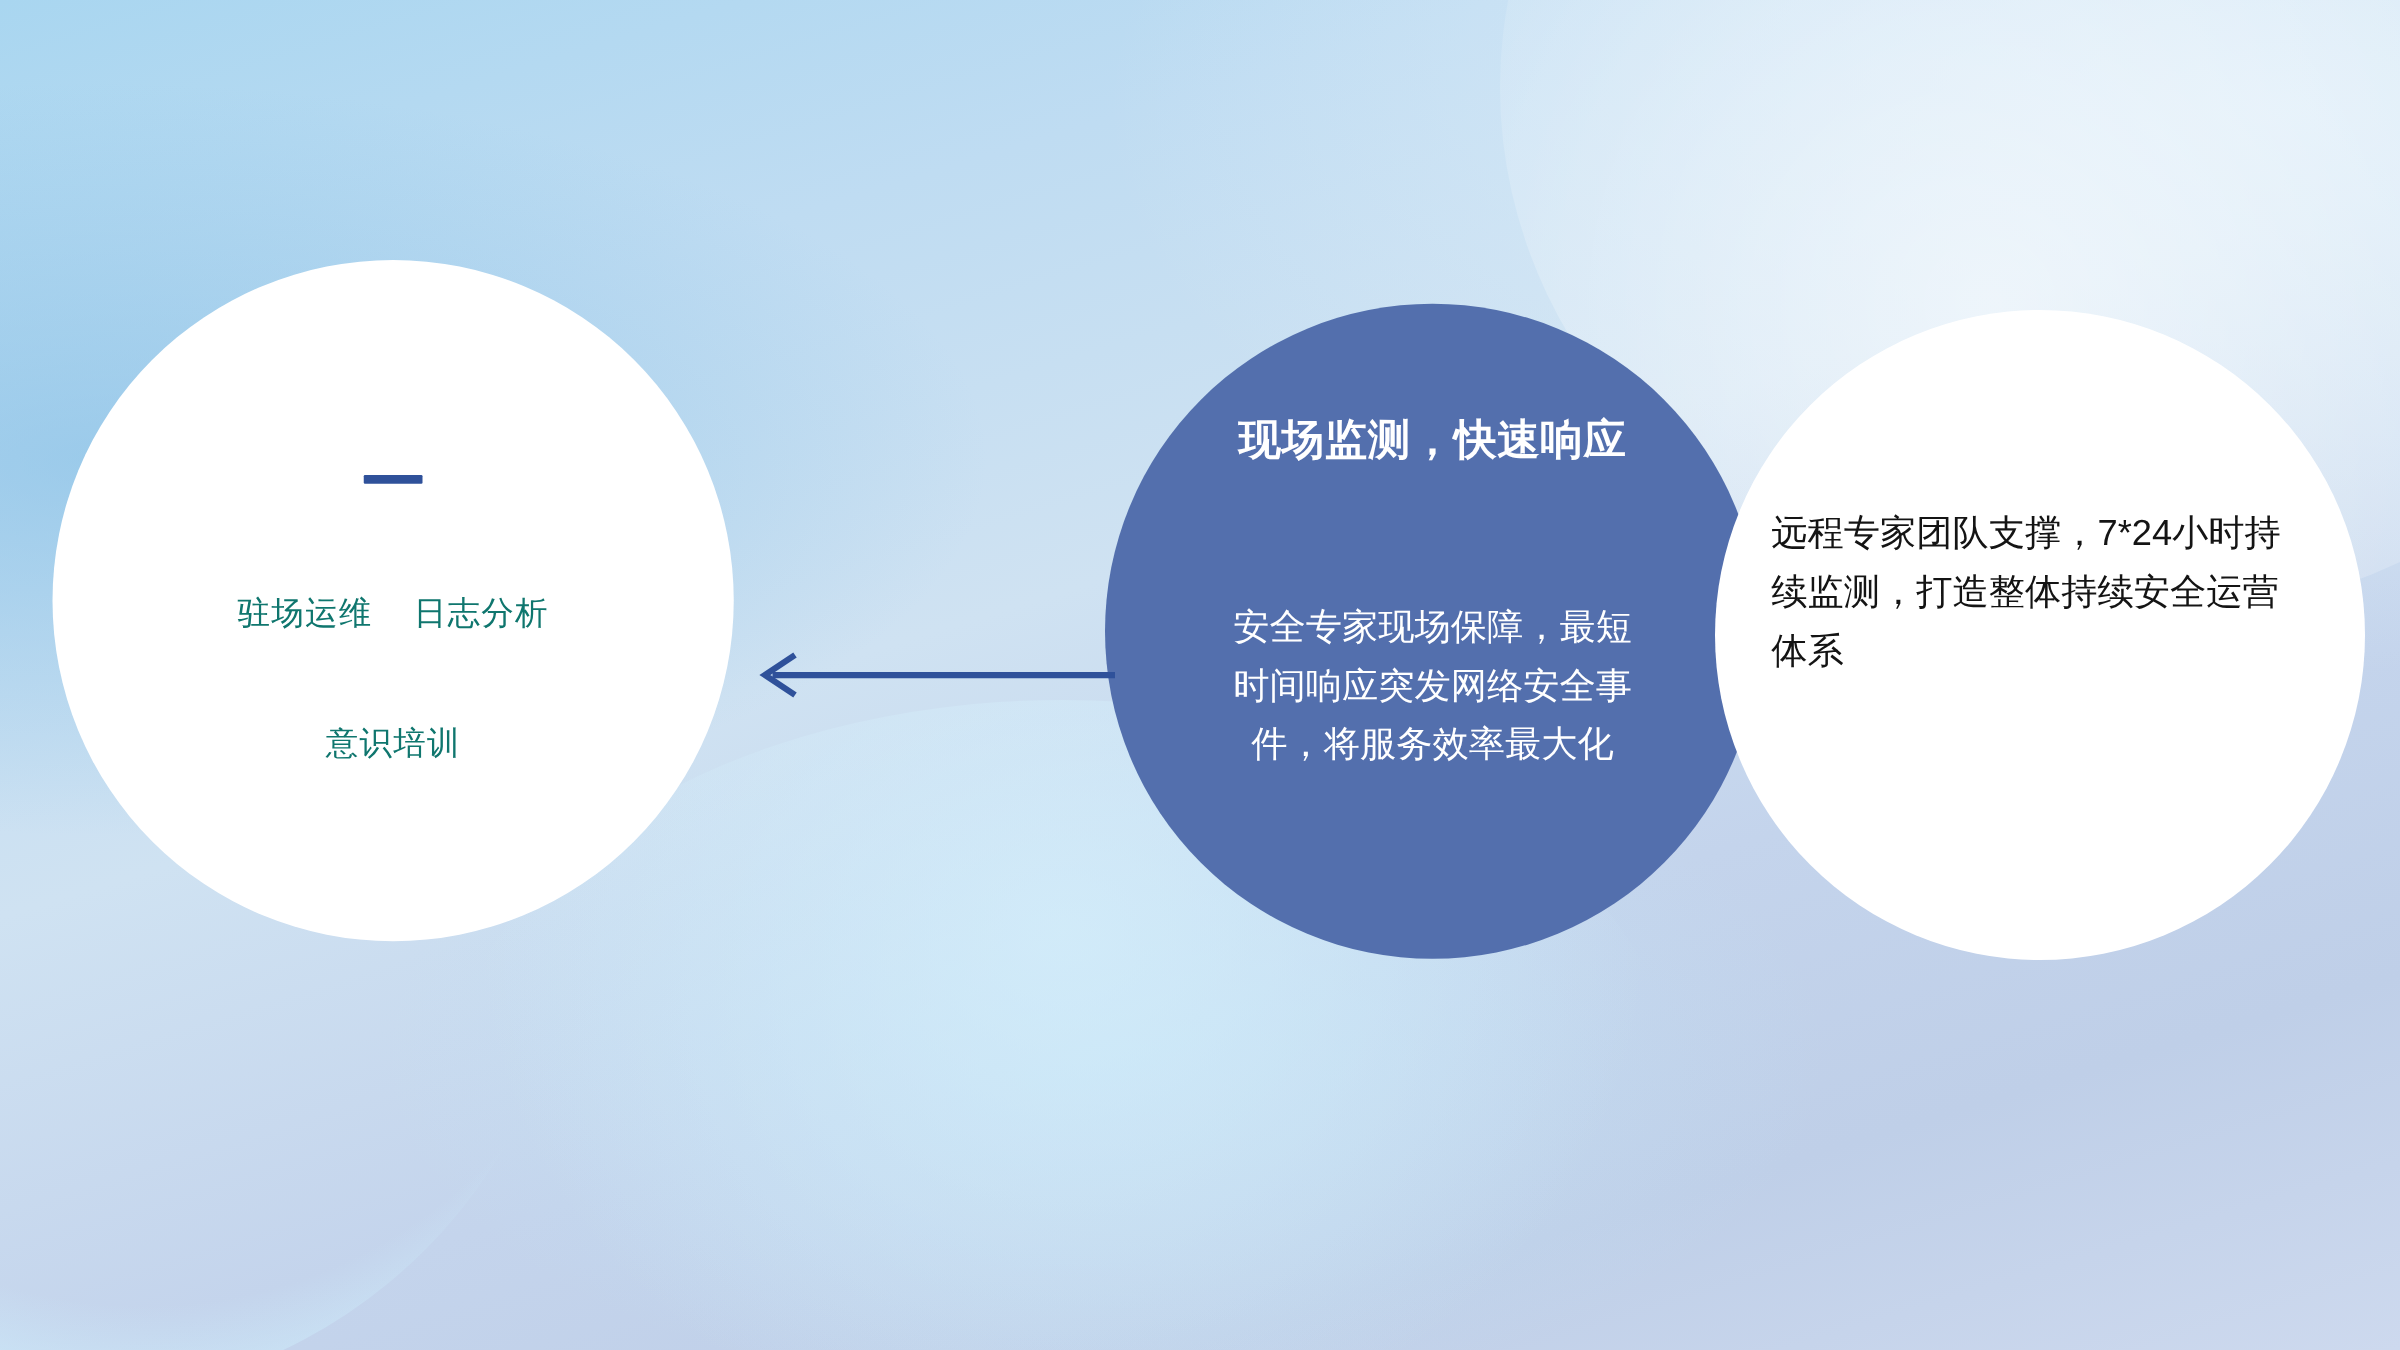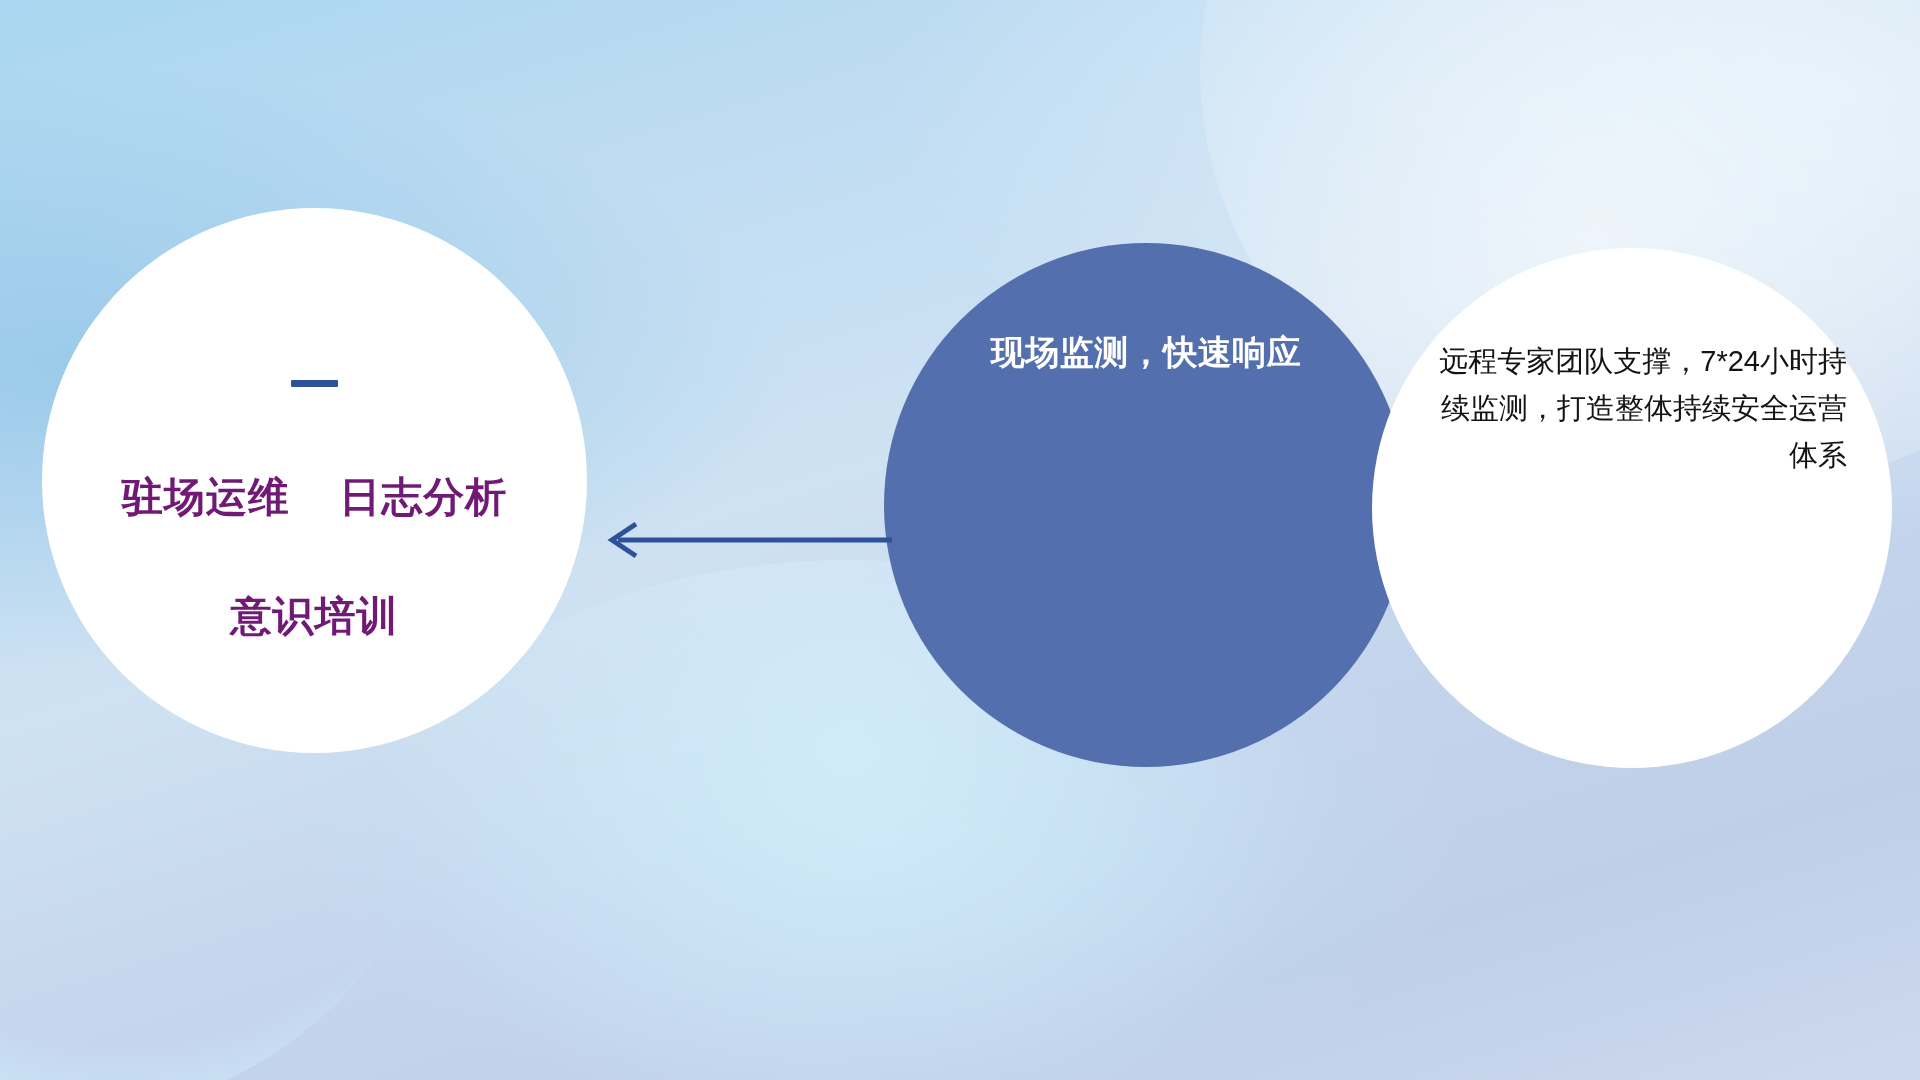--- a/index.html
+++ b/index.html
@@ -73,23 +73,23 @@
     padding-top: 172px;
   }
   #capability-dash {
     width: 47px;
     height: 7px;
     border-radius: 1px;
     background: #2f519a;
     margin-bottom: 46px;
   }
   .capability-line {
-    color: #701a75;
-    font-weight: bold;
-    font-size: 41px;
+    color: #0f766e;
+    font-weight: normal;
+    font-size: 26px;
     letter-spacing: 1px;
     line-height: 1;
     margin-bottom: 34px;
     white-space: pre;
   }
   .capability-line:last-child { margin-bottom: 0; text-align: center; }
 
   
   #circle-onsite {
     left: 884px;
@@ -129,25 +129,26 @@
   }
   #operations-title {
     color: #3d5fa8;
     font-weight: bold;
     font-size: 34px;
     letter-spacing: 0.5px;
     line-height: 1;
     white-space: pre;
   }
   #operations-body {
+    margin-top: 66px;
     color: #141414;
     font-size: 29px;
     line-height: 1.62;
     width: 430px;
-    text-align: right;
+    text-align: left;
   }
 
   
   #flow-arrow {
     position: absolute;
     left: 596px;
     top: 520px;
     width: 300px;
     height: 40px;
     z-index: 6;
@@ -164,20 +165,21 @@
   <div class="swoosh swoosh-d"></div>
 
   <div class="circle" id="circle-capabilities">
     <div id="capability-dash"></div>
     <div class="capability-line">驻场运维    日志分析</div>
     <div class="capability-line">意识培训</div>
   </div>
 
   <div class="circle" id="circle-onsite">
     <div id="onsite-title">现场监测，快速响应</div>
+    <div id="onsite-body">安全专家现场保障，最短时间响应突发网络安全事件，将服务效率最大化</div>
   </div>
 
   <div class="circle" id="circle-operations">
     <div id="operations-body">远程专家团队支撑，7*24小时持续监测，打造整体持续安全运营体系</div>
   </div>
 
   <svg id="flow-arrow" viewBox="0 0 300 40">
     <line x1="296" y1="20" x2="22" y2="20" stroke="#2f519a" stroke-width="5"></line>
     <polyline points="40,4 16,20 40,36" fill="none" stroke="#2f519a" stroke-width="5" stroke-linejoin="miter" stroke-linecap="butt"></polyline>
   </svg>

